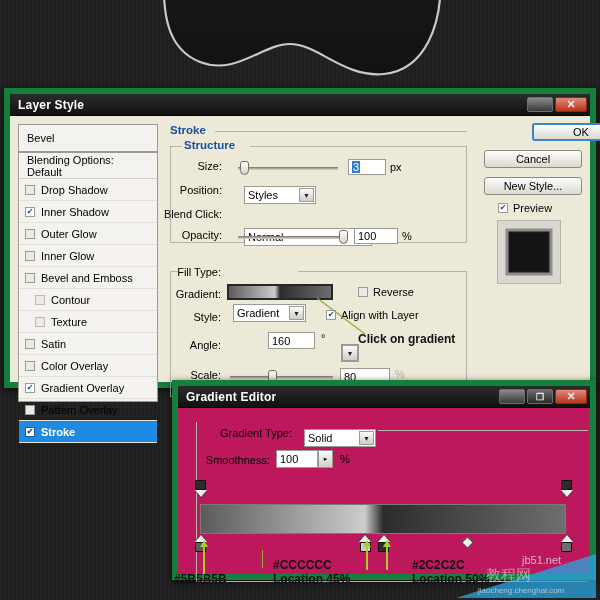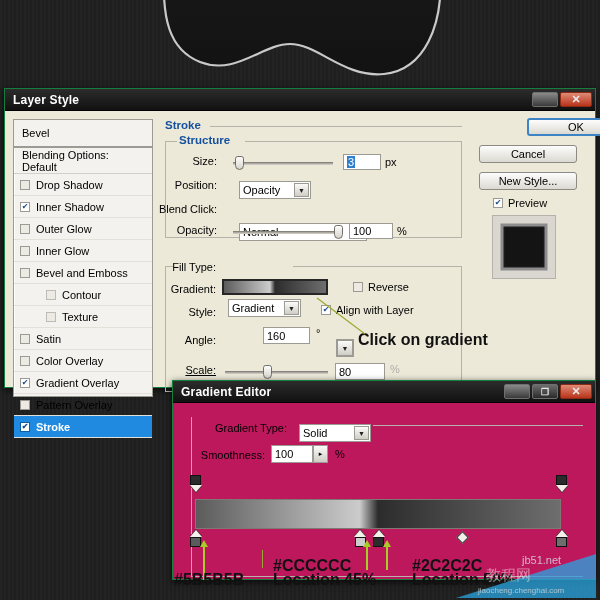--- a/index.html
+++ b/index.html
@@ -10,21 +10,21 @@
     background:#1c1c1c;
   }
 
   
   #backdrop { position:absolute; inset:0; background:
       repeating-linear-gradient(90deg,#232323 0 2px,#1f1f1f 2px 4px),
       linear-gradient(180deg,#262626,#151515); }
   #blobwrap { position:absolute; left:0; top:0; width:600px; height:100px; }
 
   
-  .win { position:absolute; background:#ece9d8; border:1px solid #15803d;
+  .win { position:absolute; background:#ece9d8; border:6px solid #15803d;
          box-shadow:0 2px 7px rgba(0,0,0,.75); }
   .titlebar { height:22px; background:linear-gradient(180deg,#2c2c2c,#111);
       color:#fff; font-weight:bold; font-size:12px; display:flex;
       align-items:center; padding-left:8px; border-bottom:1px solid #000; }
   .titlebar .tt { flex:1; letter-spacing:.2px; }
   .tbtns { display:flex; gap:2px; padding-right:3px; }
   .tbtn { width:26px; height:15px; border:1px solid #6f6f6f;
       border-radius:2px; display:flex; align-items:center; justify-content:center;
       font-size:9px; color:#e8e8e8; font-weight:bold;
       background:linear-gradient(180deg,#6d6d6d,#2a2a2a); }
@@ -41,21 +41,21 @@
       background:#f3f2ef; border:1px solid #9b9b94;
       box-shadow:inset 1px 1px 0 #fff; }
   .stylehdr { height:28px; display:flex; align-items:center; padding:0 8px;
       font-size:11px; color:#000; border-bottom:2px solid #9b9b94;
       background:#f3f2ef; }
   .blendrow { height:26px; display:flex; align-items:center; padding:0 8px;
       font-size:11px; border-bottom:1px solid #d2d0c8; }
   .srow { height:22px; display:flex; align-items:center; gap:6px;
       padding:0 6px; font-size:11px; border-bottom:1px solid #e2e0d8; color:#000; }
   .srow.sel { background:#1f8ae0; color:#fff; font-weight:bold; }
-  .srow.sub { padding-left:32px; }
+  .srow.sub { padding-left:16px; }
   .cbx { width:10px; height:10px; border:1px solid #9b9b94; background:#fff;
       display:inline-flex; align-items:center; justify-content:center;
       font-size:8px; line-height:1; color:#1b4b8f; flex:none; }
   .cbx.off { background:#eceae2; }
   .cbx.dim { border-color:#bdbbb3; background:#eceae2; }
   .srow.sel .cbx { border-color:#0b5fa5; }
 
   
   .sect { position:absolute; }
   .legend { color:#15519e; font-weight:bold; font-size:11.5px; }
@@ -77,21 +77,21 @@
   .knob { position:absolute; top:-6px; width:9px; height:14px;
       background:linear-gradient(180deg,#fdfdfd,#d6d4cc);
       border:1px solid #6f6d66; border-radius:3px 3px 5px 5px; }
   .unit { font-size:11px; color:#000; }
 
   .gradbar { border:2px solid #262626; height:16px; }
   .dial { width:38px; height:38px; border-radius:50%;
       background:linear-gradient(180deg,#fbfbfb,#dcdad2);
       border:1px solid #6a6a72; position:relative; }
 
-  .callout { font-weight:bold; font-size:16px; color:#111; line-height:15px; }
+  .callout { font-weight:bold; font-size:12px; color:#111; line-height:15px; }
 
   
   .gstop { position:absolute; width:13px; }
   .gstop .tri { width:0;height:0;margin:0 auto;
       border-left:6px solid transparent;border-right:6px solid transparent; }
   .gstop .sq { width:11px;height:10px;border:1px solid #111;margin:0 auto; }
   .mid { position:absolute; width:9px; height:9px; background:#f1efe7;
       border:1px solid #2b2b2b; transform:rotate(45deg); }
 
   .arrow { position:absolute; background:#aacb2a; width:2px; }
@@ -203,21 +203,21 @@
       <div class="track"></div>
       <div class="knob" id="size-knob" style="left: 1.82px;"></div>
     </div>
     <div class="sect tf" style="left:338px; top:43px; width:38px;">
       <span class="sel-text">3</span>
     </div>
     <div class="sect unit" style="left:380px; top:45px;">px</div>
 
     <div class="sect lbl" style="left:140px; top:68px; width:72px;">Position:</div>
     <div class="sect combo" style="left:228px; top:64px; width:72px;">
-      <span>Opacity</span>
+      <span>Styles</span>
       <span class="arw">▼</span>
     </div>
 
     <div class="sect lbl" style="left:130px; top:92px; width:82px;">Blend Click:</div>
     <div class="sect combo" style="left:228px; top:88px; width:128px;">
       <span>Normal</span>
       <span class="arw">▼</span>
     </div>
 
     <div class="sect lbl" style="left:140px; top:113px; width:72px;">Opacity:</div>

